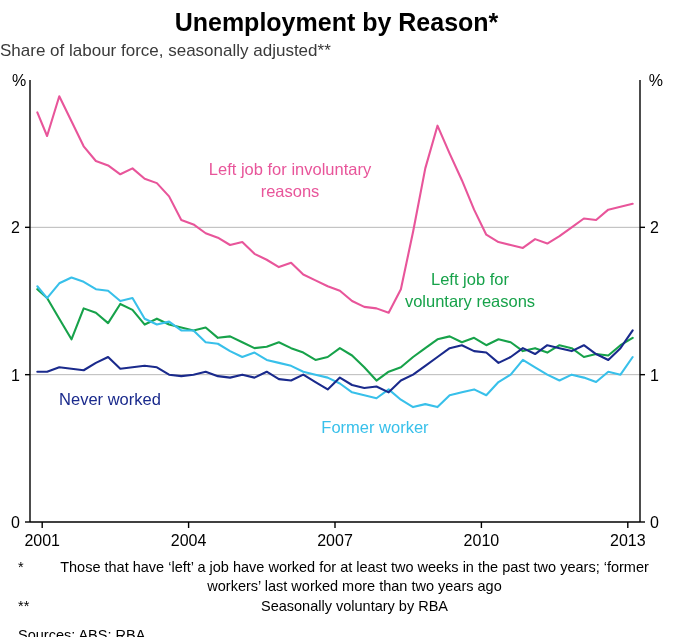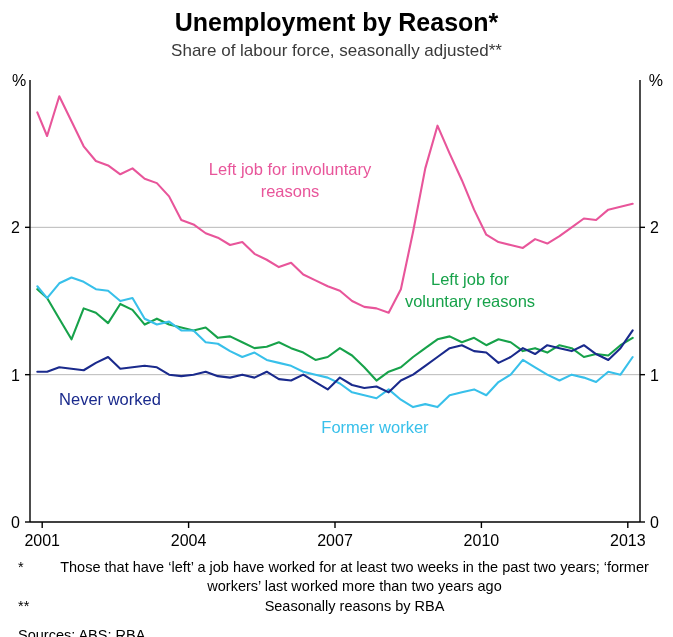--- a/index.html
+++ b/index.html
@@ -28,21 +28,20 @@
     width: 673px;
     text-align: center;
     font-size: 25px;
     font-weight: bold;
     letter-spacing: 0px;
   }
   .subtitle {
     position: absolute;
     left: 0; top: 41px;
     width: 673px;
-    text-align: center;
     font-size: 17px;
     color: #3a3a3a;
   }
   .axis-unit-left {
     position: absolute;
     left: 12px; top: 72px;
     font-size: 16px;
   }
   .axis-unit-right {
     position: absolute;
@@ -146,18 +145,18 @@
       </g>
     </svg>
 
   <div class="footnotes">
     <div class="fn-row">
       <div class="fn-mark">*</div>
       <div class="fn-text">Those that have ‘left’ a job have worked for at least two weeks in the past two years; ‘former workers’ last worked more than two years ago</div>
     </div>
     <div class="fn-row">
       <div class="fn-mark">**</div>
-      <div class="fn-text">Seasonally reasons by RBA</div>
+      <div class="fn-text">Seasonally voluntary by RBA</div>
     </div>
     <div class="sources">Sources: ABS; RBA</div>
   </div>
 
 </div>
 
 </body></html>

